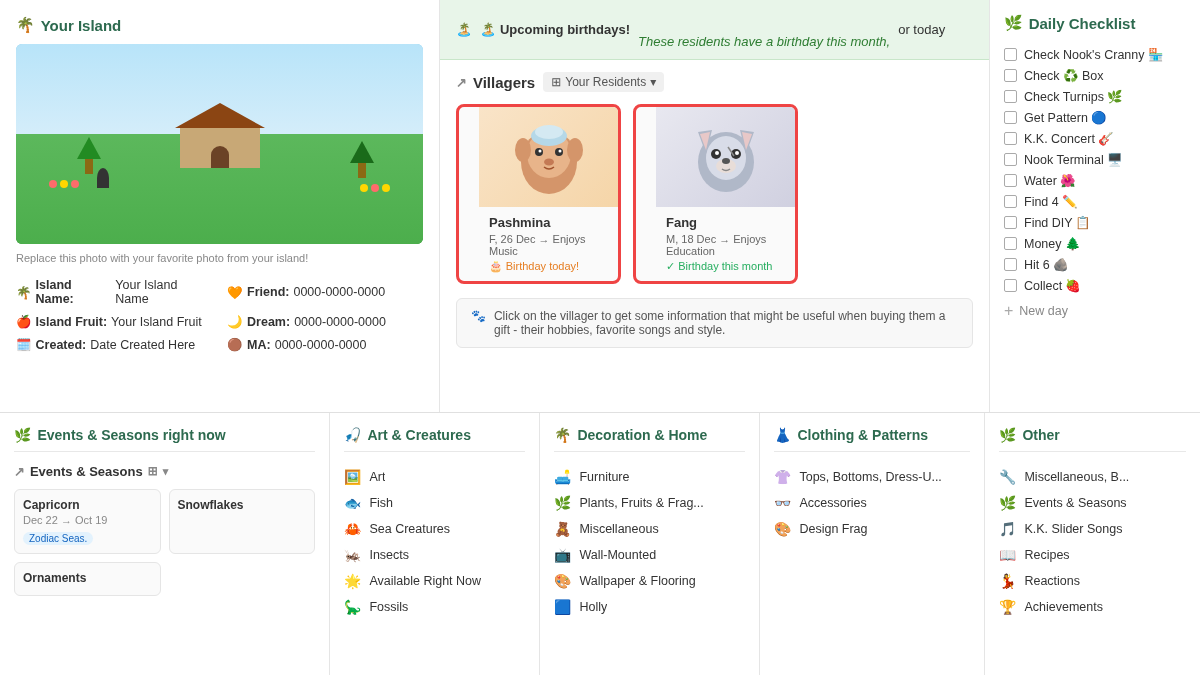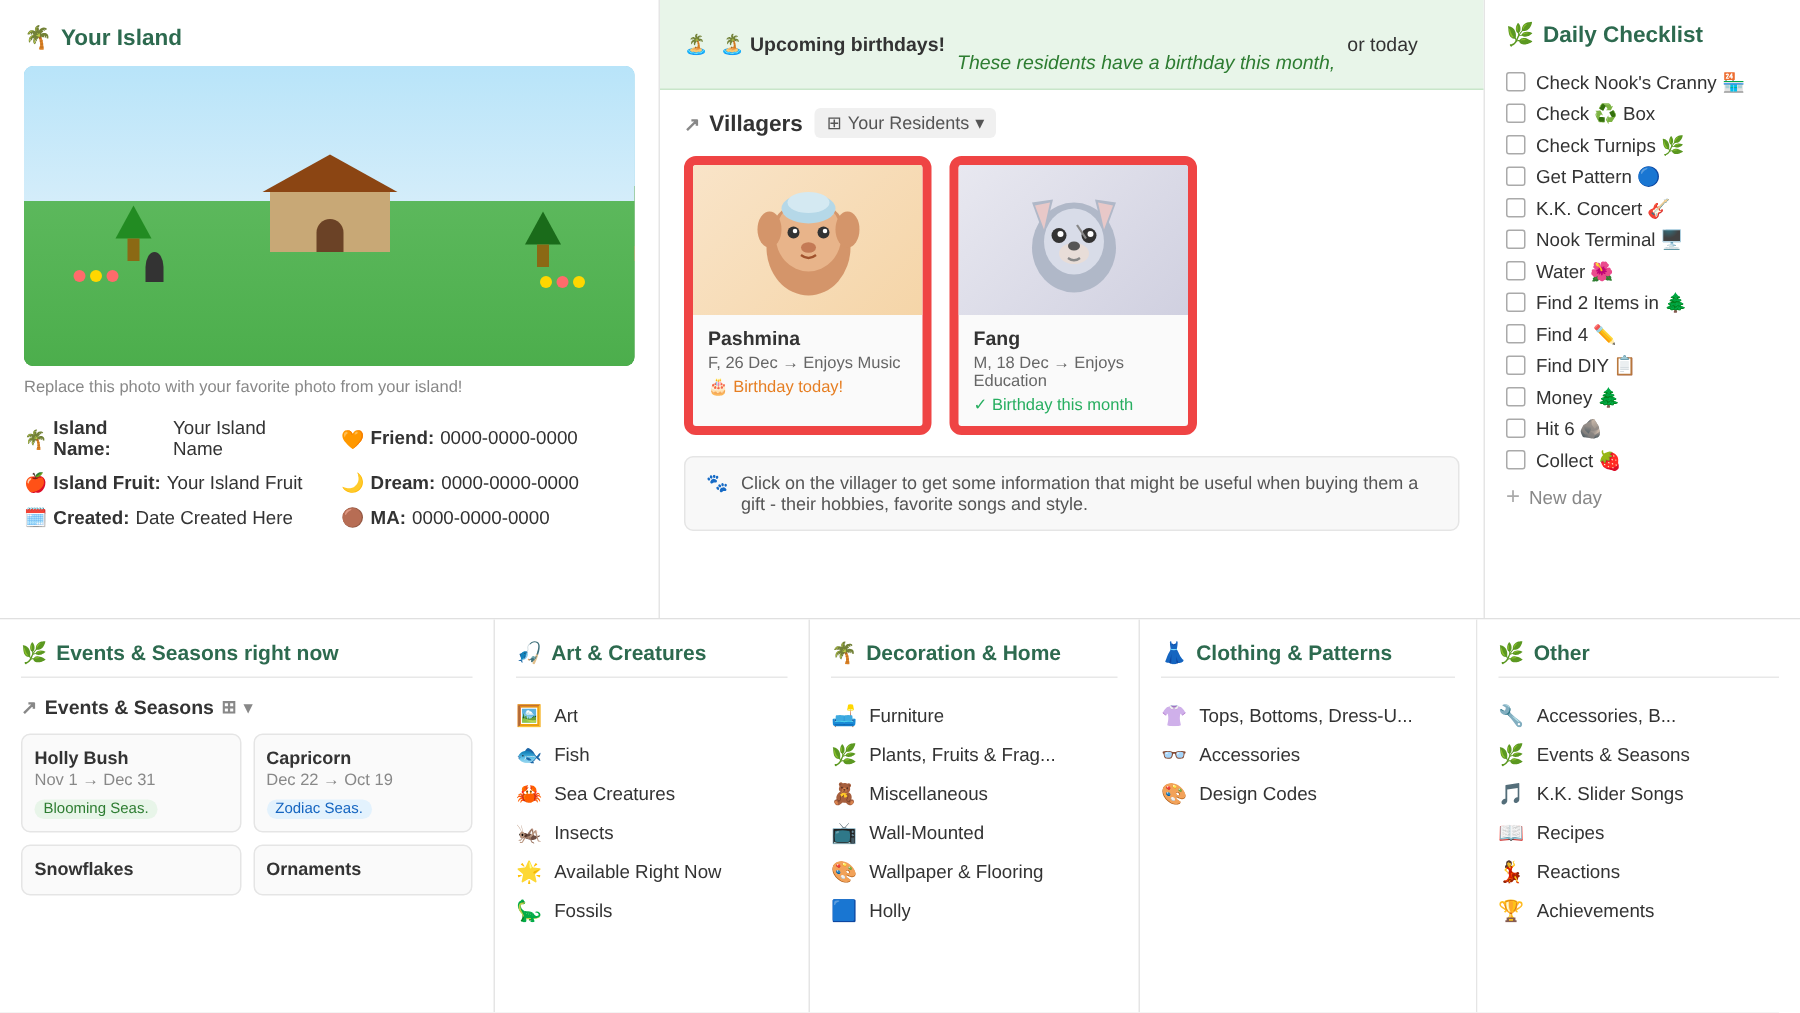--- a/index.html
+++ b/index.html
@@ -160,24 +160,25 @@
       color: #555;
       cursor: pointer;
     }
     .villager-cards {
       display: flex;
       gap: 12px;
       margin-bottom: 14px;
     }
     .villager-card {
       width: 165px;
-      border: 6px solid #ef4444;
+      border: 3px solid #ef4444;
       border-radius: 8px;
       overflow: hidden;
       background: #fafafa;
+      padding-left: 20px;
     }
     .villager-avatar {
       width: 100%;
       height: 100px;
       display: flex;
       align-items: center;
       justify-content: center;
       font-size: 60px;
     }
     .villager-avatar.pashmina { background: linear-gradient(135deg, #f9e4c8 0%, #f5d5a8 100%); }
@@ -521,24 +522,20 @@
         <li class="checklist-item">
           <div class="checkbox"></div>
           <span>Nook Terminal 🖥️</span>
         </li>
         <li class="checklist-item">
           <div class="checkbox"></div>
           <span>Water 🌺</span>
         </li>
         <li class="checklist-item">
           <div class="checkbox"></div>
-          <span>Find 2 Items in 🌲</span>
-        </li>
-        <li class="checklist-item">
-          <div class="checkbox"></div>
           <span>Find 4 ✏️</span>
         </li>
         <li class="checklist-item">
           <div class="checkbox"></div>
           <span>Find DIY 📋</span>
         </li>
         <li class="checklist-item">
           <div class="checkbox"></div>
           <span>Money 🌲</span>
         </li>
@@ -566,25 +563,20 @@
       </div>
       <div class="events-header">
         <div class="events-header-title">
           <span style="color:#888;">↗</span>
           <span>Events &amp; Seasons</span>
           <span style="font-size:12px;color:#888;">⊞</span>
           <span style="font-size:11px;color:#888;">▾</span>
         </div>
       </div>
       <div class="events-grid" id="events-grid">
-      <div class="event-card">
-      <div class="event-name">Holly Bush</div>
-      <div class="event-dates">Nov 1 → Dec 31</div>
-      <span class="event-badge badge-blooming">Blooming Seas.</span>
-    </div>
           <div class="event-card">
       <div class="event-name">Capricorn</div>
       <div class="event-dates">Dec 22 → Oct 19</div>
       <span class="event-badge badge-zodiac">Zodiac Seas.</span>
     </div>
           <div class="event-card">
       <div class="event-name">Snowflakes</div>
 
     </div>
           <div class="event-card">
@@ -669,34 +661,34 @@
           <div class="bottom-menu-item">
             <span class="menu-icon">👚</span>
             <span class="truncate">Tops, Bottoms, Dress-U...</span>
           </div>
           <div class="bottom-menu-item">
             <span class="menu-icon">👓</span>
             <span class="truncate">Accessories</span>
           </div>
           <div class="bottom-menu-item">
             <span class="menu-icon">🎨</span>
-            <span class="truncate">Design Codes</span>
+            <span class="truncate">Design Frag</span>
           </div>
         </div>
     </div>
 
     <div class="bottom-section">
       <div class="bottom-section-title">
         <span>🌿</span>
         <span>Other</span>
       </div>
       <div id="other-menu">
           <div class="bottom-menu-item">
             <span class="menu-icon">🔧</span>
-            <span class="truncate">Accessories, B...</span>
+            <span class="truncate">Miscellaneous, B...</span>
           </div>
           <div class="bottom-menu-item">
             <span class="menu-icon">🌿</span>
             <span class="truncate">Events &amp; Seasons</span>
           </div>
           <div class="bottom-menu-item">
             <span class="menu-icon">🎵</span>
             <span class="truncate">K.K. Slider Songs</span>
           </div>
           <div class="bottom-menu-item">

